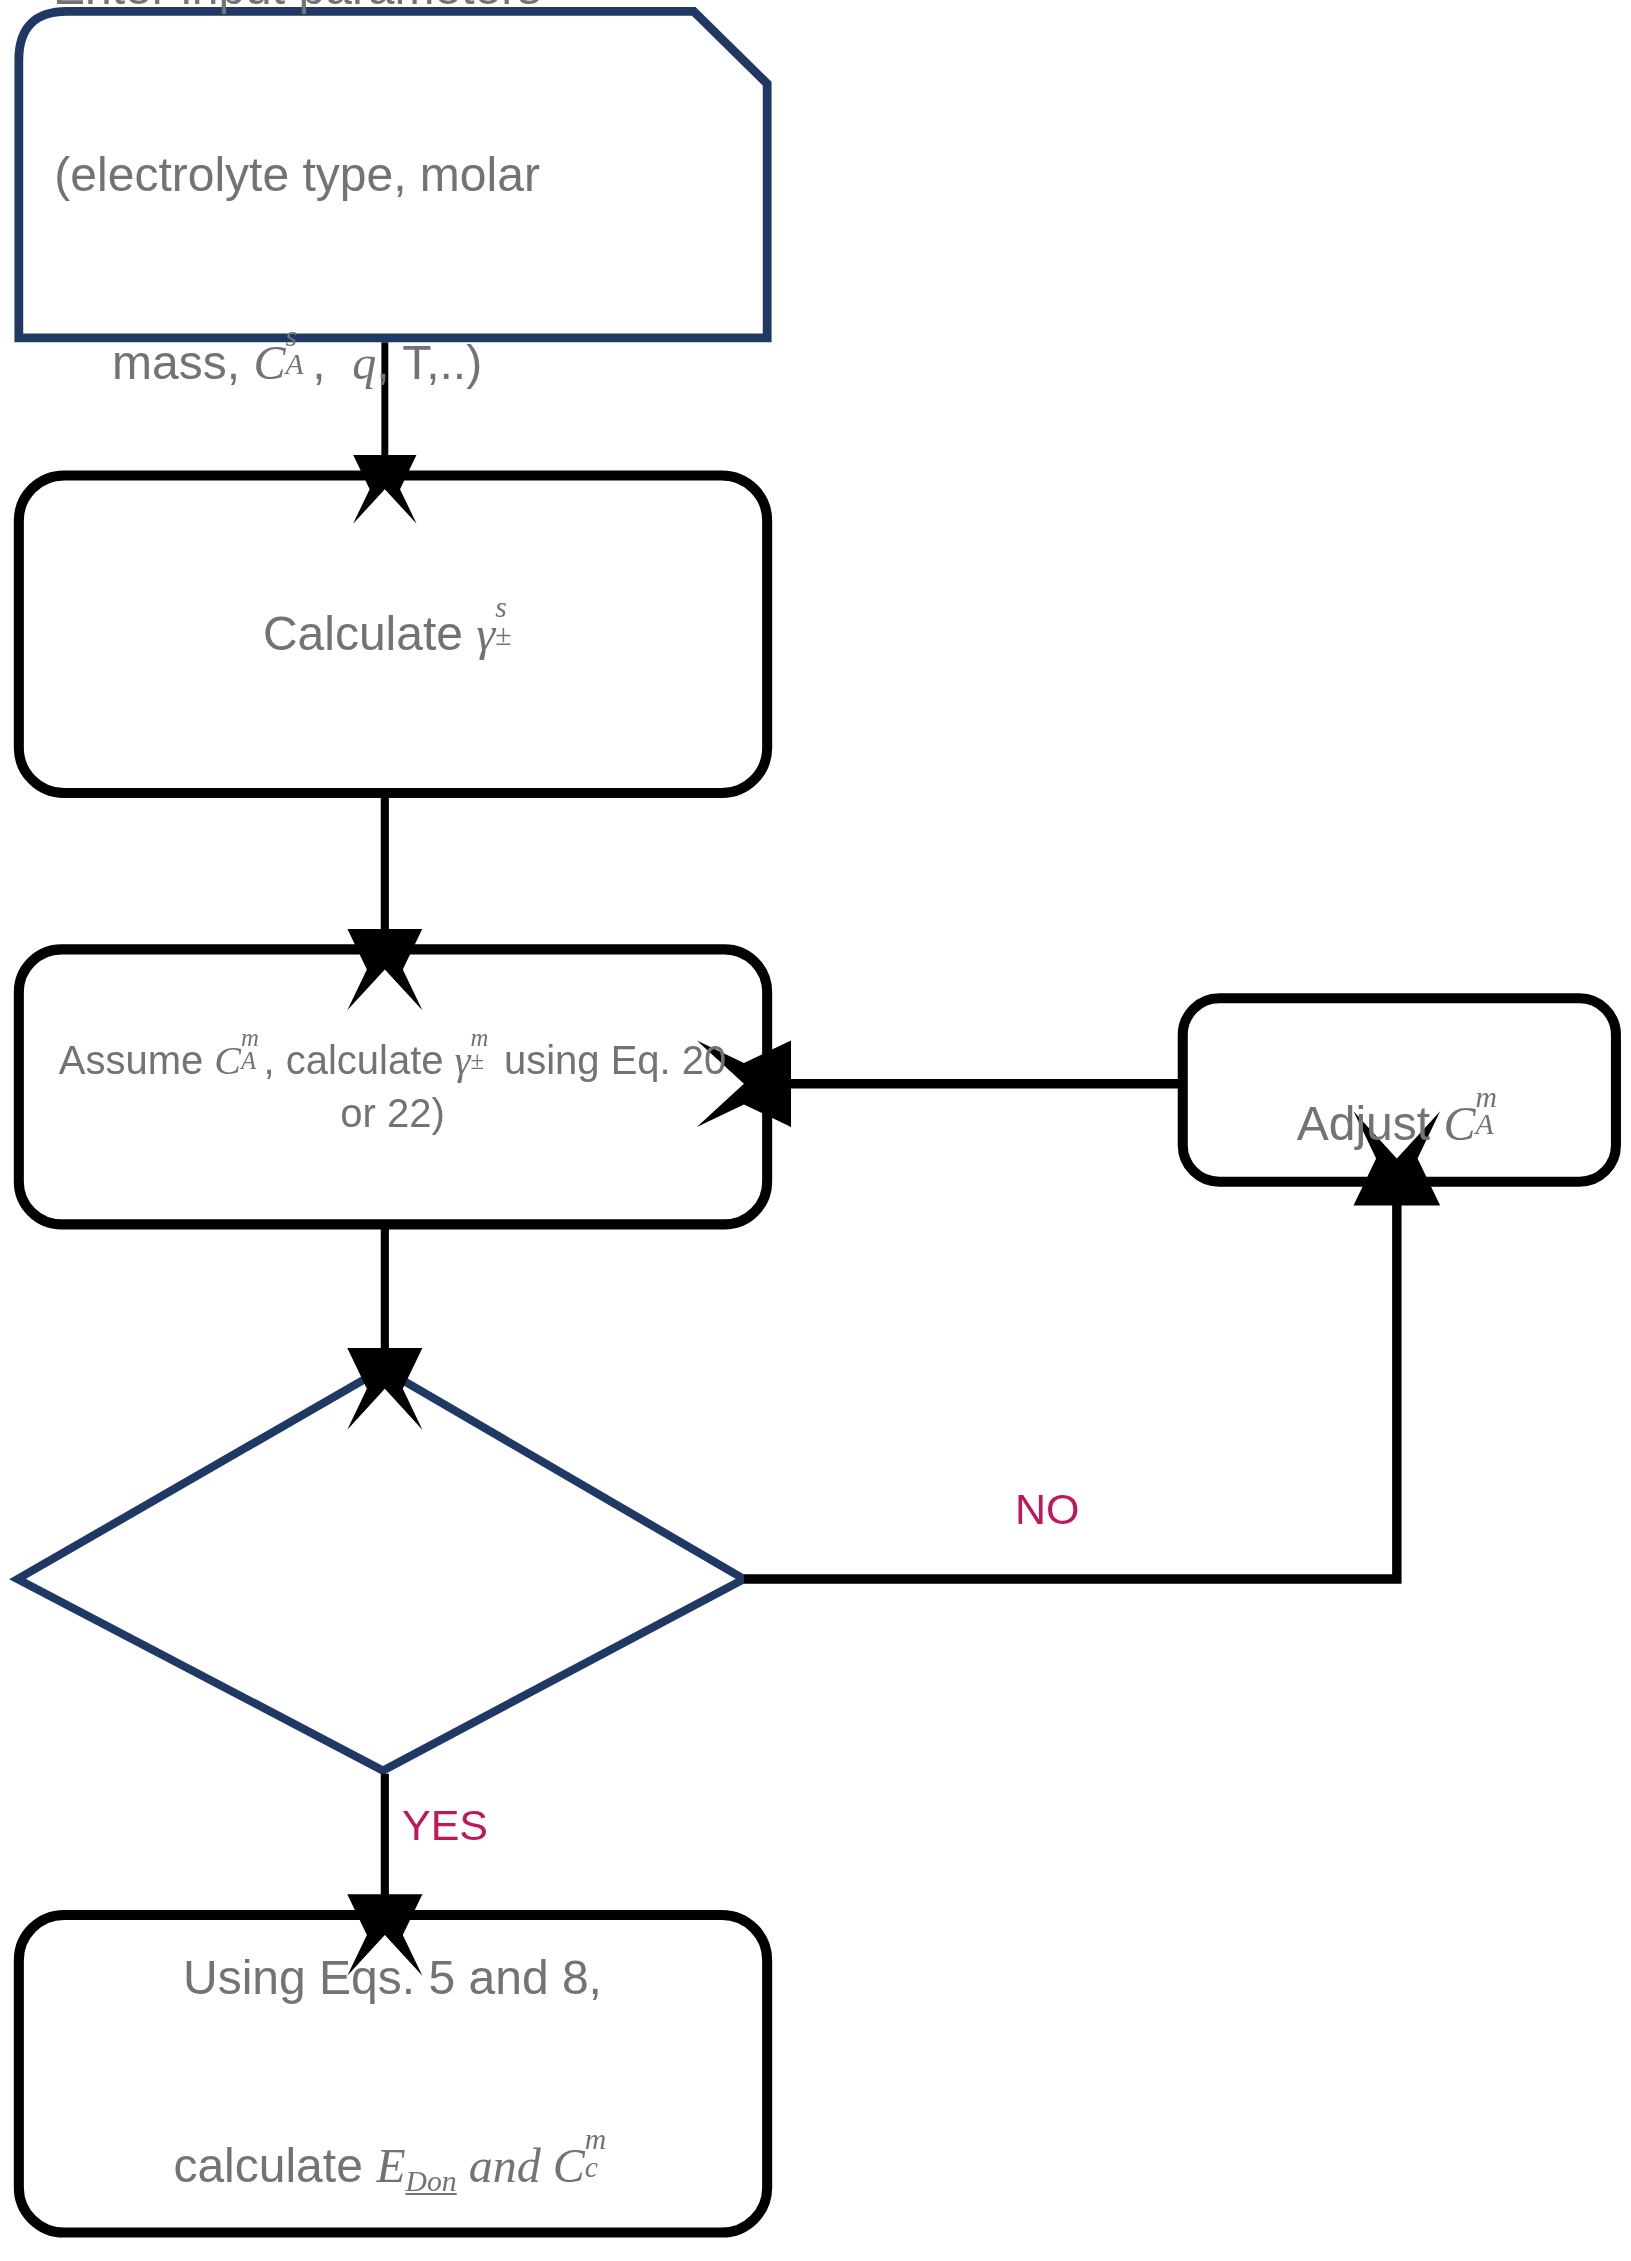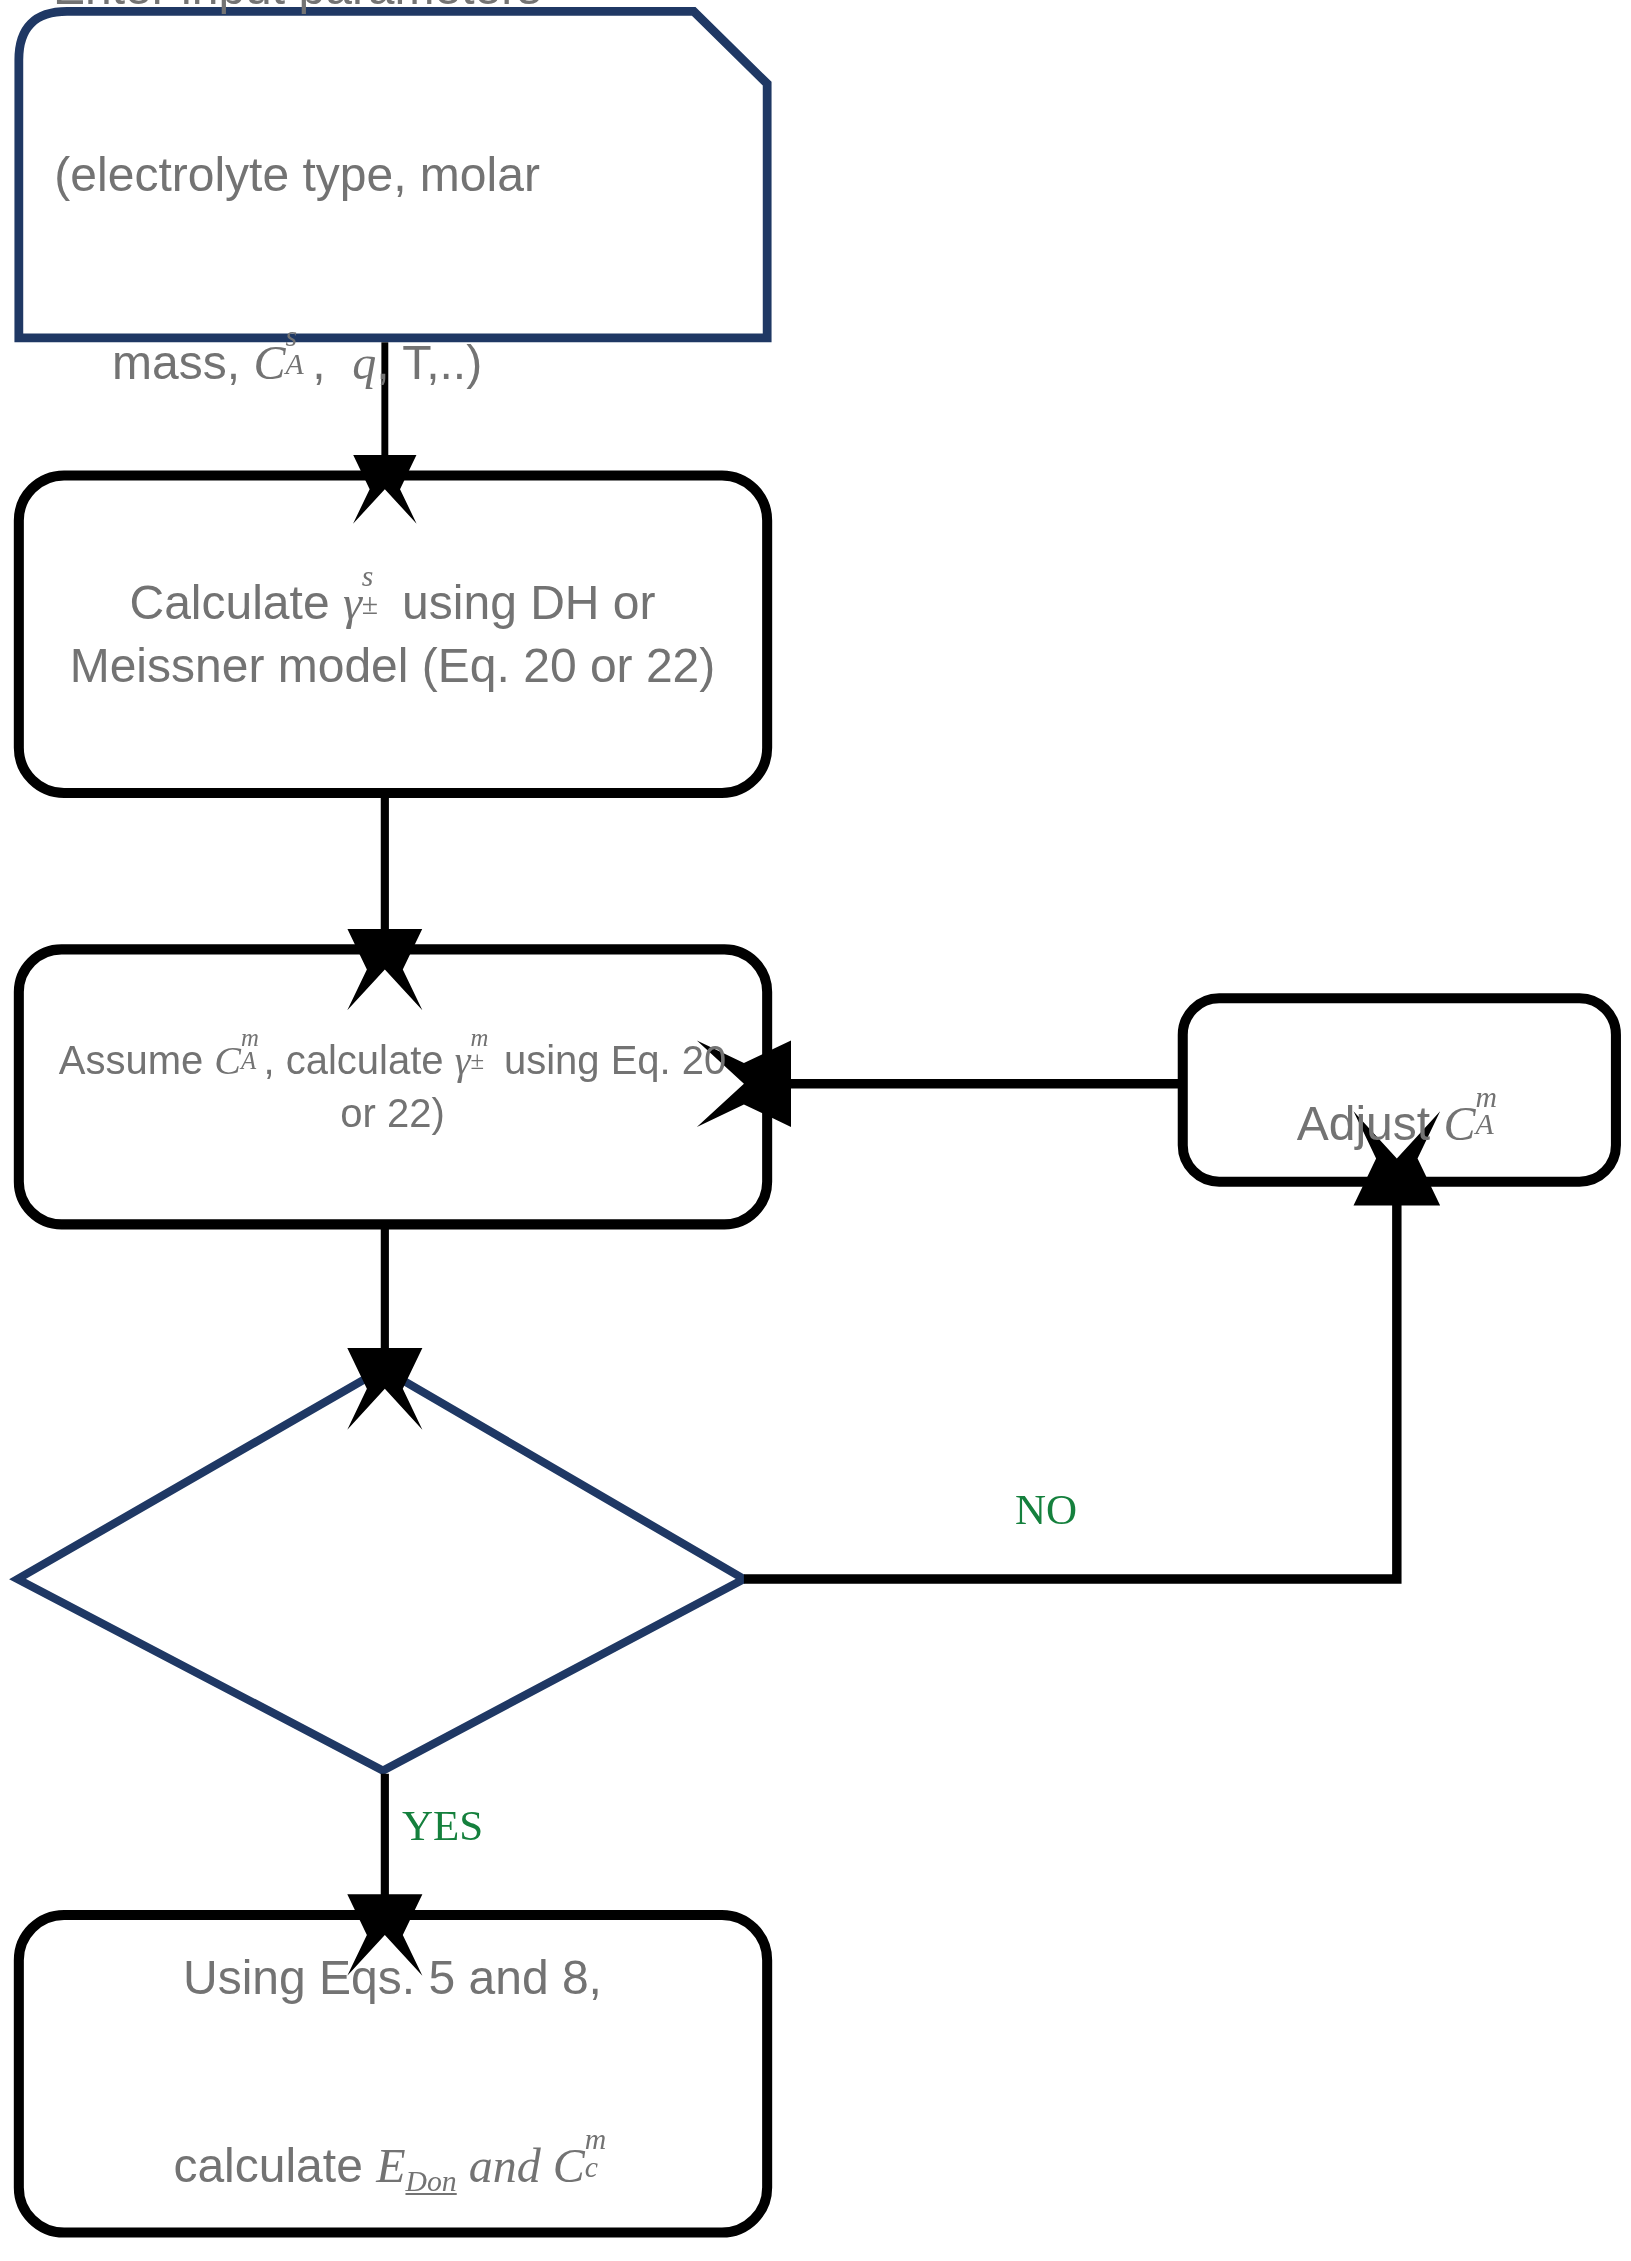--- a/index.html
+++ b/index.html
@@ -38,22 +38,22 @@
   }
   .n-input  { left: 25px;   top: 19px;   width: 735px; height: 314px;  font-size: 48px; padding: 0 28px; box-sizing: border-box; justify-content: flex-start; }
   .n-calc   { left: 25px;   top: 477px;  width: 735px; height: 314px;  font-size: 48px; padding: 0 28px; box-sizing: border-box; }
   .n-assume { left: 25px;   top: 951px; width: 735px; height: 270px;  font-size: 40px; padding: 0 25px; box-sizing: border-box; }
   .n-adjust { left: 1183px; top: 1032px; width: 433px;  height: 183px;  font-size: 48px; padding: 0 16.3px; box-sizing: border-box; }
   .n-decide { left: 176px;  top: 1482px; width: 414px;  height: 195px;  font-size: 43px; }
   .n-final  { left: 25px;   top: 1915px; width: 735px; height: 314px;  font-size: 48px; padding: 0 31px; box-sizing: border-box; }
 
   .edge-label {
     position: absolute;
-    font-family: Liberation Serif, serif;
-    color: #15803d;
+    font-family: Liberation Sans, sans-serif;
+    color: #be185d;
     font-size: 43px;
     line-height: 1;
     pointer-events: none;
   }
   .lbl-no  { left: 1015px; top: 1488px; }
   .lbl-yes { left: 402px;  top: 1804px; }
 
   
   .mv { font-family: "Liberation Serif", serif; font-style: italic; }
   .sup, .sub {
@@ -123,21 +123,21 @@
 
   <div class="node-label n-input">
     <div>
       <div>Enter input parameters</div>
       <div>(electrolyte type, molar</div>
       <div><span>mass, </span><span class="mv">C</span><span class="stack"><span class="up">s</span><span class="dn" style="font-style:italic">A</span></span><span>,  </span><span class="mv">q</span><span>, T,..)</span></div>
     </div>
   </div>
 
   <div class="node-label n-calc">
-    <div><span>Calculate </span><span class="mv">γ</span><span class="stack"><span class="up">s</span><span class="dn" style="font-style:normal">±</span></span><span> using DH or Meissner model (Eq. 20 or 22)</span></div>
+    <div><span>Calculate </span><span class="mv">γ</span><span class="stack"><span class="up">s</span><span class="dn" style="font-style:normal">±</span></span></div>
   </div>
 
   <div class="node-label n-assume">
     <div><span>Assume </span><span class="mv">C</span><span class="stack"><span class="up">m</span><span class="dn" style="font-style:italic">A</span></span><span>, calculate </span><span class="mv">γ</span><span class="stack"><span class="up">m</span><span class="dn" style="font-style:normal">±</span></span><span> using Eq. 20 or 22)</span></div>
   </div>
 
   <div class="node-label n-adjust">
     <div><span>Adjust </span><span class="mv">C</span><span class="stack"><span class="up">m</span><span class="dn" style="font-style:italic">A</span></span></div>
   </div>
 

